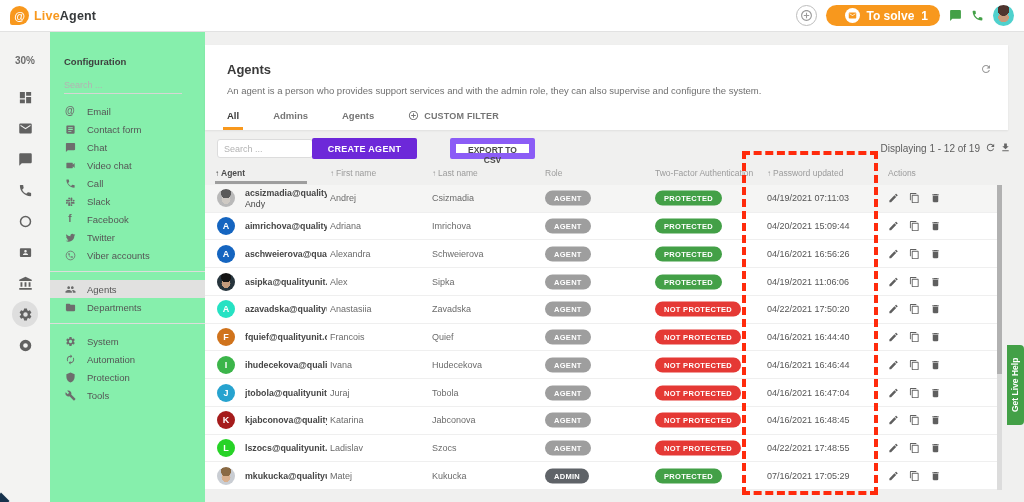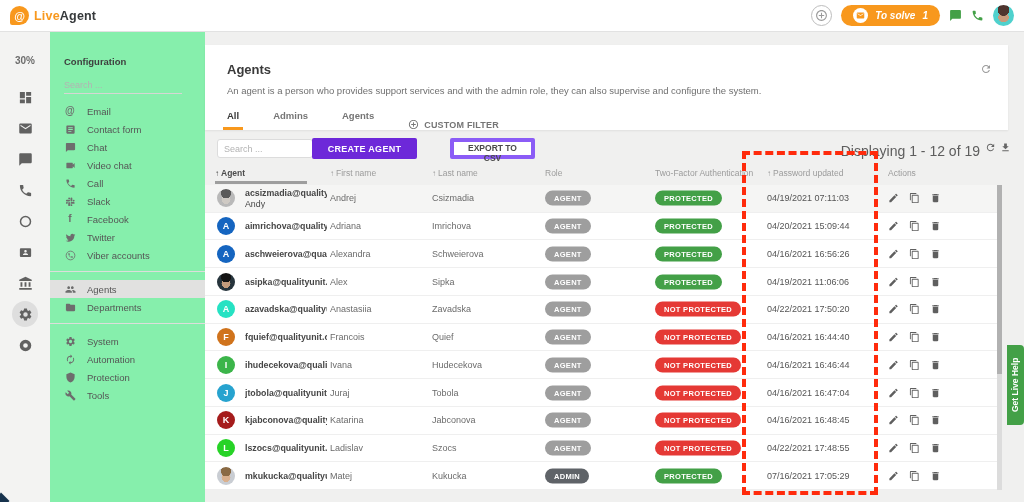--- a/index.html
+++ b/index.html
@@ -11,21 +11,21 @@
           border-bottom:1px solid #e2e2e2;display:flex;align-items:center;z-index:5;}
   .logo{display:flex;align-items:center;gap:5px;margin-left:10px;}
   .logo-bubble{width:19px;height:19px;border-radius:50% 50% 50% 12%;background:#f8981d;
                color:#fff;font-size:11px;font-weight:bold;display:flex;align-items:center;justify-content:center;}
   .logo-text{font-size:12.5px;font-weight:bold;letter-spacing:.2px;}
   .logo-live{color:#f8981d;}  .logo-agent{color:#36393b;}
   .topbar-right{margin-left:auto;display:flex;align-items:center;gap:9px;margin-right:10px;}
   .round-btn{width:19px;height:19px;border-radius:50%;border:1px solid #bdbdbd;display:flex;
              align-items:center;justify-content:center;color:#9a9a9a;background:#fff;}
   .tosolve{height:21px;border-radius:11px;background:#f8981d;display:flex;align-items:center;
-           gap:7px;padding:0 12px 0 12px;color:#fff;font-size:10px;font-weight:bold;font-style:italic;}
+           gap:7px;padding:0 12px 0 19px;color:#fff;font-size:12px;font-weight:bold;}
   .tosolve-env{width:15px;height:15px;border-radius:50%;background:#fff;display:flex;
                align-items:center;justify-content:center;}
   .green-ic{color:#43a047;}
   .avatar-top{width:21px;height:21px;border-radius:50%;
     background:radial-gradient(circle at 50% 24%, #4e342e 0 30%, rgba(0,0,0,0) 31%),
                radial-gradient(circle at 50% 58%, #c89b7c 0 32%, rgba(0,0,0,0) 33%),#4fd1cd;}
   
   .rail{position:absolute;left:0;top:31px;width:50px;height:471px;background:#f3f3f2;
         border-right:1px solid #e3e3e1;display:flex;flex-direction:column;align-items:center;}
   .rail-usage{font-size:10px;font-weight:bold;color:#6d6d6d;margin-top:24px;}
@@ -51,33 +51,33 @@
   .card{position:absolute;left:0;top:14px;width:803px;height:85px;background:#fff;
         box-shadow:0 1px 2px rgba(0,0,0,.07);}
   .card-title{font-size:13px;font-weight:bold;color:#3a3a3a;padding:17px 0 0 22px;}
   .card-desc{font-size:9.5px;color:#6f6f6f;padding:8px 0 0 22px;}
   .card-refresh{position:absolute;right:16px;top:18px;color:#9a9a9a;}
   .tabs{position:absolute;left:22px;bottom:0;display:flex;align-items:flex-end;gap:34px;}
   .tab{font-size:9.5px;font-weight:bold;color:#757575;padding-bottom:9px;position:relative;cursor:pointer;}
   .tab.active{color:#3a3a3a;}
   .tab.active::after{content:"";position:absolute;left:-4px;right:-4px;bottom:0;height:3px;background:#f8981d;}
   .tab-filter{display:flex;align-items:center;gap:5px;font-size:9px;font-weight:bold;color:#757575;
-              cursor:pointer;letter-spacing:.2px;}
+              padding-bottom:9px;cursor:pointer;letter-spacing:.2px;}
   
   .toolbar-search{position:absolute;left:12px;top:108px;width:82px;height:17px;border:1px solid #dcdcdc;
                   border-radius:3px;background:#fff;font-size:9px;color:#555;padding:0 6px;outline:none;
                   font-family:"Liberation Sans",sans-serif;}
   .toolbar-search::placeholder{color:#b3b3b3;}
   .btn-create{position:absolute;left:107px;top:107px;width:105px;height:21px;background:#6d28d9;border:none;
               color:#fff;font-size:9px;font-weight:bold;border-radius:2px;letter-spacing:.3px;cursor:pointer;
               font-family:"Liberation Sans",sans-serif;}
   .btn-export{position:absolute;left:245px;top:107px;width:85px;height:21px;background:#fff;
-              border:4px solid #8b5cf6;color:#4a4a4a;font-size:8.5px;font-weight:bold;border-radius:2px;
+              border:6px solid #8b5cf6;color:#4a4a4a;font-size:8.5px;font-weight:bold;border-radius:2px;
               cursor:pointer;font-family:"Liberation Sans",sans-serif;}
-  .displaying{position:absolute;right:44px;top:112px;font-size:14px;color:#5d5d5d;}
+  .displaying{position:absolute;right:44px;top:112px;font-size:10px;color:#5d5d5d;}
   .disp-ic{position:absolute;top:111px;color:#666;cursor:pointer;}
   .disp-refresh{right:28px;} .disp-download{right:13px;}
   
   .thead{position:absolute;left:0;top:133px;width:797px;height:20px;}
   .th{position:absolute;top:4px;font-size:8.5px;color:#9b9b9b;white-space:nowrap;}
   .th .arrow{font-size:8px;margin-right:2px;}
   .th.sorted{color:#4c4c4c;font-weight:bold;}
   .sort-bar{position:absolute;left:10px;top:17px;width:92px;height:3px;background:#9e9e9e;}
   .rows{position:absolute;left:0;top:154px;width:797px;height:305px;display:flex;flex-direction:column;}
   .trow{flex:1;position:relative;background:#fff;border-bottom:1px solid #efefef;}

